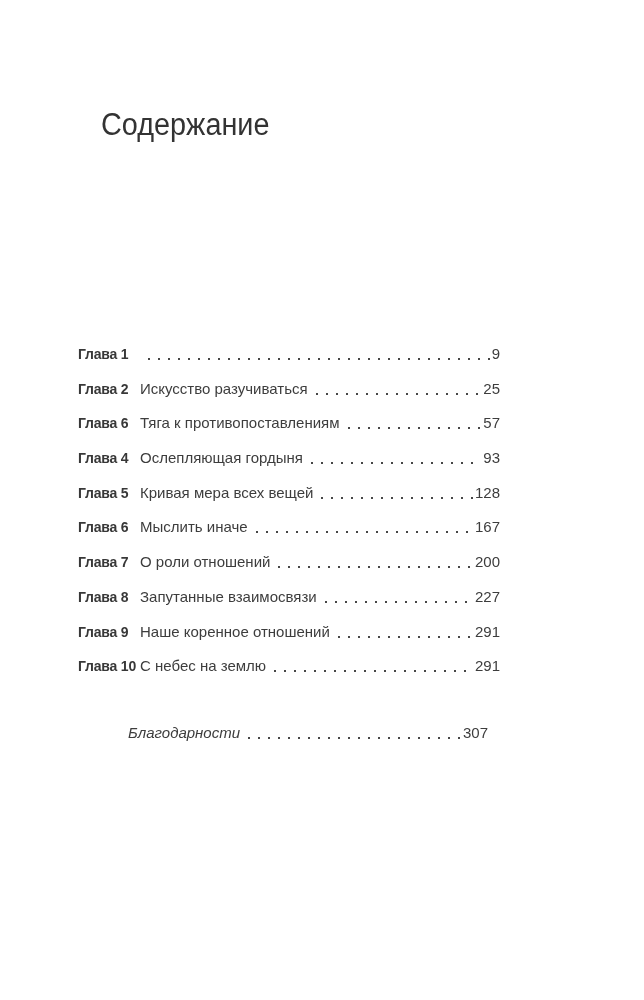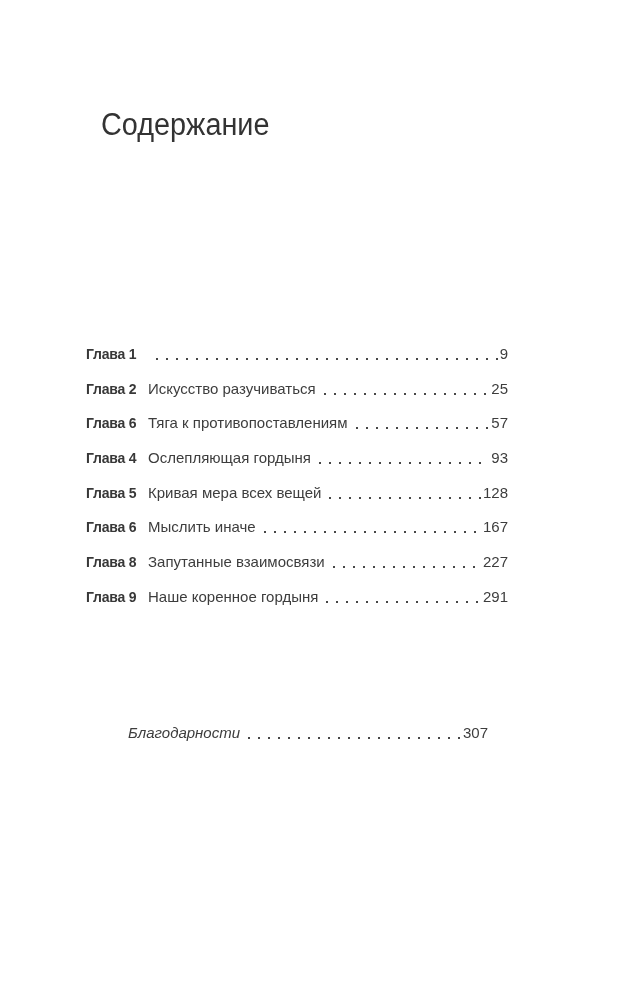--- a/index.html
+++ b/index.html
@@ -23,21 +23,21 @@
     font-size: 31px;
     line-height: 1;
     font-weight: 400;
     color: #333333;
     transform: scaleX(0.93);
     transform-origin: left center;
     white-space: nowrap;
   }
   .toc-list {
     position: absolute;
-    left: 86px;
+    left: 78px;
     top: 346px;
     width: 422px;
   }
   .backmatter {
     position: absolute;
     left: 66px;
     top: 725px;
     width: 422px;
   }
   .toc-row {
@@ -124,35 +124,47 @@
       <span class="page-number">128</span>
     </div>
 
     <div class="toc-row">
       <span class="chapter-label">Глава 6</span>
       <span class="entry-title">Мыслить иначе</span>
       <span class="dot-leader"></span>
       <span class="page-number">167</span>
     </div>
 
+    <div class="toc-row">
+      <span class="chapter-label">Глава 7</span>
+      <span class="entry-title">О роли отношений</span>
+      <span class="dot-leader"></span>
+      <span class="page-number">200</span>
+    </div>
 
     <div class="toc-row">
       <span class="chapter-label">Глава 8</span>
       <span class="entry-title">Запутанные взаимосвязи</span>
       <span class="dot-leader"></span>
       <span class="page-number">227</span>
     </div>
 
     <div class="toc-row">
       <span class="chapter-label">Глава 9</span>
-      <span class="entry-title">Наше коренное гордыня</span>
+      <span class="entry-title">Наше коренное отношений</span>
       <span class="dot-leader"></span>
       <span class="page-number">291</span>
     </div>
 
+    <div class="toc-row">
+      <span class="chapter-label">Глава 10</span>
+      <span class="entry-title">С небес на землю</span>
+      <span class="dot-leader"></span>
+      <span class="page-number">291</span>
+    </div>
 
   </div>
 
   <div class="backmatter">
 
     <div class="toc-row">
       <span class="label-spacer"></span>
       <span class="entry-title">Благодарности</span>
       <span class="dot-leader"></span>
       <span class="page-number">307</span>

